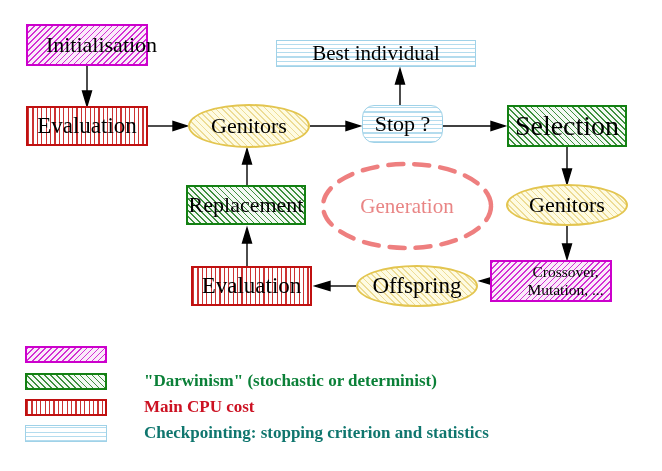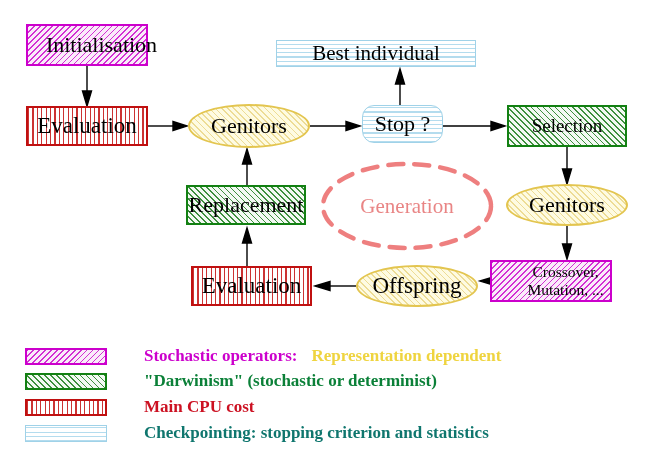--- a/index.html
+++ b/index.html
@@ -24,21 +24,21 @@
     background:repeating-linear-gradient(0deg,#B4DCEE 0 1.1px,#FFFFFF 1.1px 4.2px); }
   .ellipse-yellow { border:2px solid #E3C54F; border-radius:50%;
     background:repeating-linear-gradient(45deg,#EDDC95 0 1.2px,#FEFBE2 1.2px 4.4px); }
 
   
   #n-init        { left:26px;  top:24px;  width:122px; height:42px; font-size:22px; }
   #n-eval-top    { left:26px;  top:106px; width:122px; height:40px; font-size:23px; }
   #n-best        { left:276px; top:40px;  width:200px; height:27px; font-size:21px; }
   #n-parents     { left:188px; top:104px; width:122px; height:44px; font-size:22px; }
   #n-stop        { left:362px; top:105px; width:81px;  height:38px; font-size:22px; border-radius:12px; }
-  #n-selection   { left:507px; top:105px; width:120px; height:42px; font-size:19px; }
+  #n-selection   { left:507px; top:105px; width:120px; height:42px; font-size:28px; }
   #n-replacement { left:186px; top:185px; width:120px; height:40px; font-size:22px; }
   #n-genitors    { left:506px; top:184px; width:122px; height:42px; font-size:22px; }
   #n-crossover   { left:490px; top:260px; width:122px; height:42px; font-size:15.5px; line-height:1.15; }
   #n-offspring   { left:356px; top:265px; width:122px; height:42px; font-size:23px; }
   #n-eval-bot    { left:191px; top:266px; width:121px; height:40px; font-size:23px; }
   #n-generation  { left:323px; top:164px; width:168px; height:84px; z-index:2;
                    color:#E98585; font-size:21px; }
 
   
   .legend-row { position:absolute; left:25px; display:flex; align-items:center; z-index:2; }
@@ -150,23 +150,20 @@
   <div id="n-offspring" class="node ellipse-yellow">
     <span>Offspring</span>
   </div>
 
   <div id="n-eval-bot" class="node stripes-red">
     <span>Evaluation</span>
   </div>
 
   <div id="lr-0" class="legend-row">
     <span class="legend-swatch hatch-magenta"></span>
-    <span class="legend-text">
-      <span class="c-magenta">Stochastic operators:</span><span class="c-yellow t2">Representation dependent</span>
-    </span>
   </div>
 
   <div id="lr-1" class="legend-row">
     <span class="legend-swatch hatch-green"></span>
     <span class="legend-text c-green">"Darwinism" (stochastic or determinist)</span>
   </div>
 
   <div id="lr-2" class="legend-row">
     <span class="legend-swatch stripes-red"></span>
     <span class="legend-text c-red">Main CPU cost</span>

